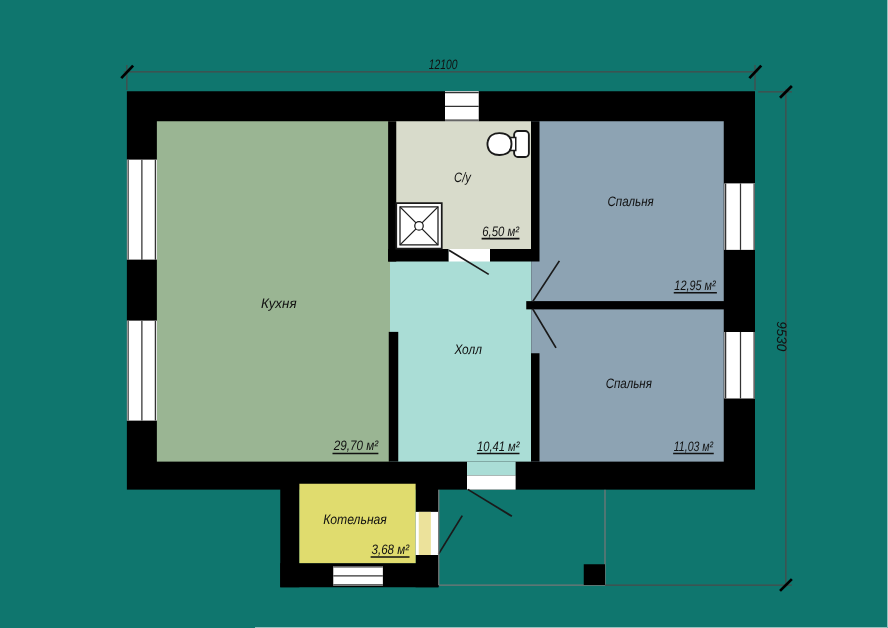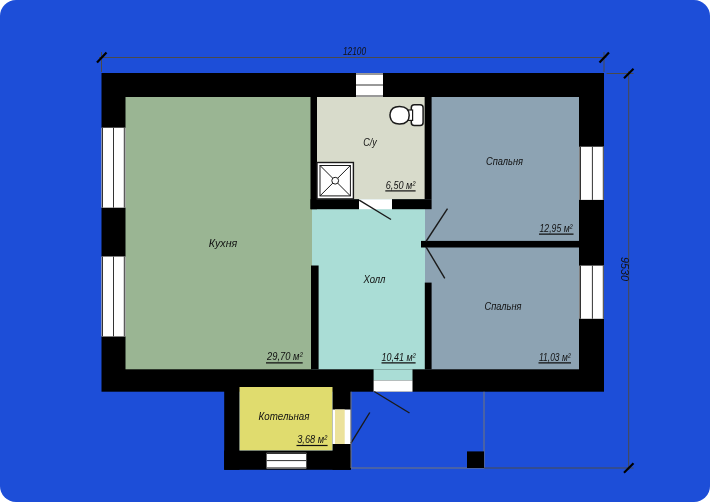--- a/index.html
+++ b/index.html
@@ -1,16 +1,16 @@
 <!DOCTYPE html>
 <html><head>
 <meta charset="utf-8">
 <style>
   html,body{margin:0;padding:0;background:#ffffff;}
-  #plan{width:710px;height:502px;position:relative;overflow:hidden;background:#1d4ed8;border-radius:16px;}
+  #plan{width:710px;height:502px;position:relative;overflow:hidden;background:#0f766e;}
   svg{position:absolute;left:0;top:0;}
   text{font-family:"Liberation Sans",sans-serif;font-style:italic;fill:#111;}
 </style>
 </head>
 <body>
 <div id="plan">
 <svg width="710" height="502" viewBox="0 0 710 502">
 
   <rect x="101.5" y="73" width="502.5" height="318.7" fill="#000"></rect>
 

